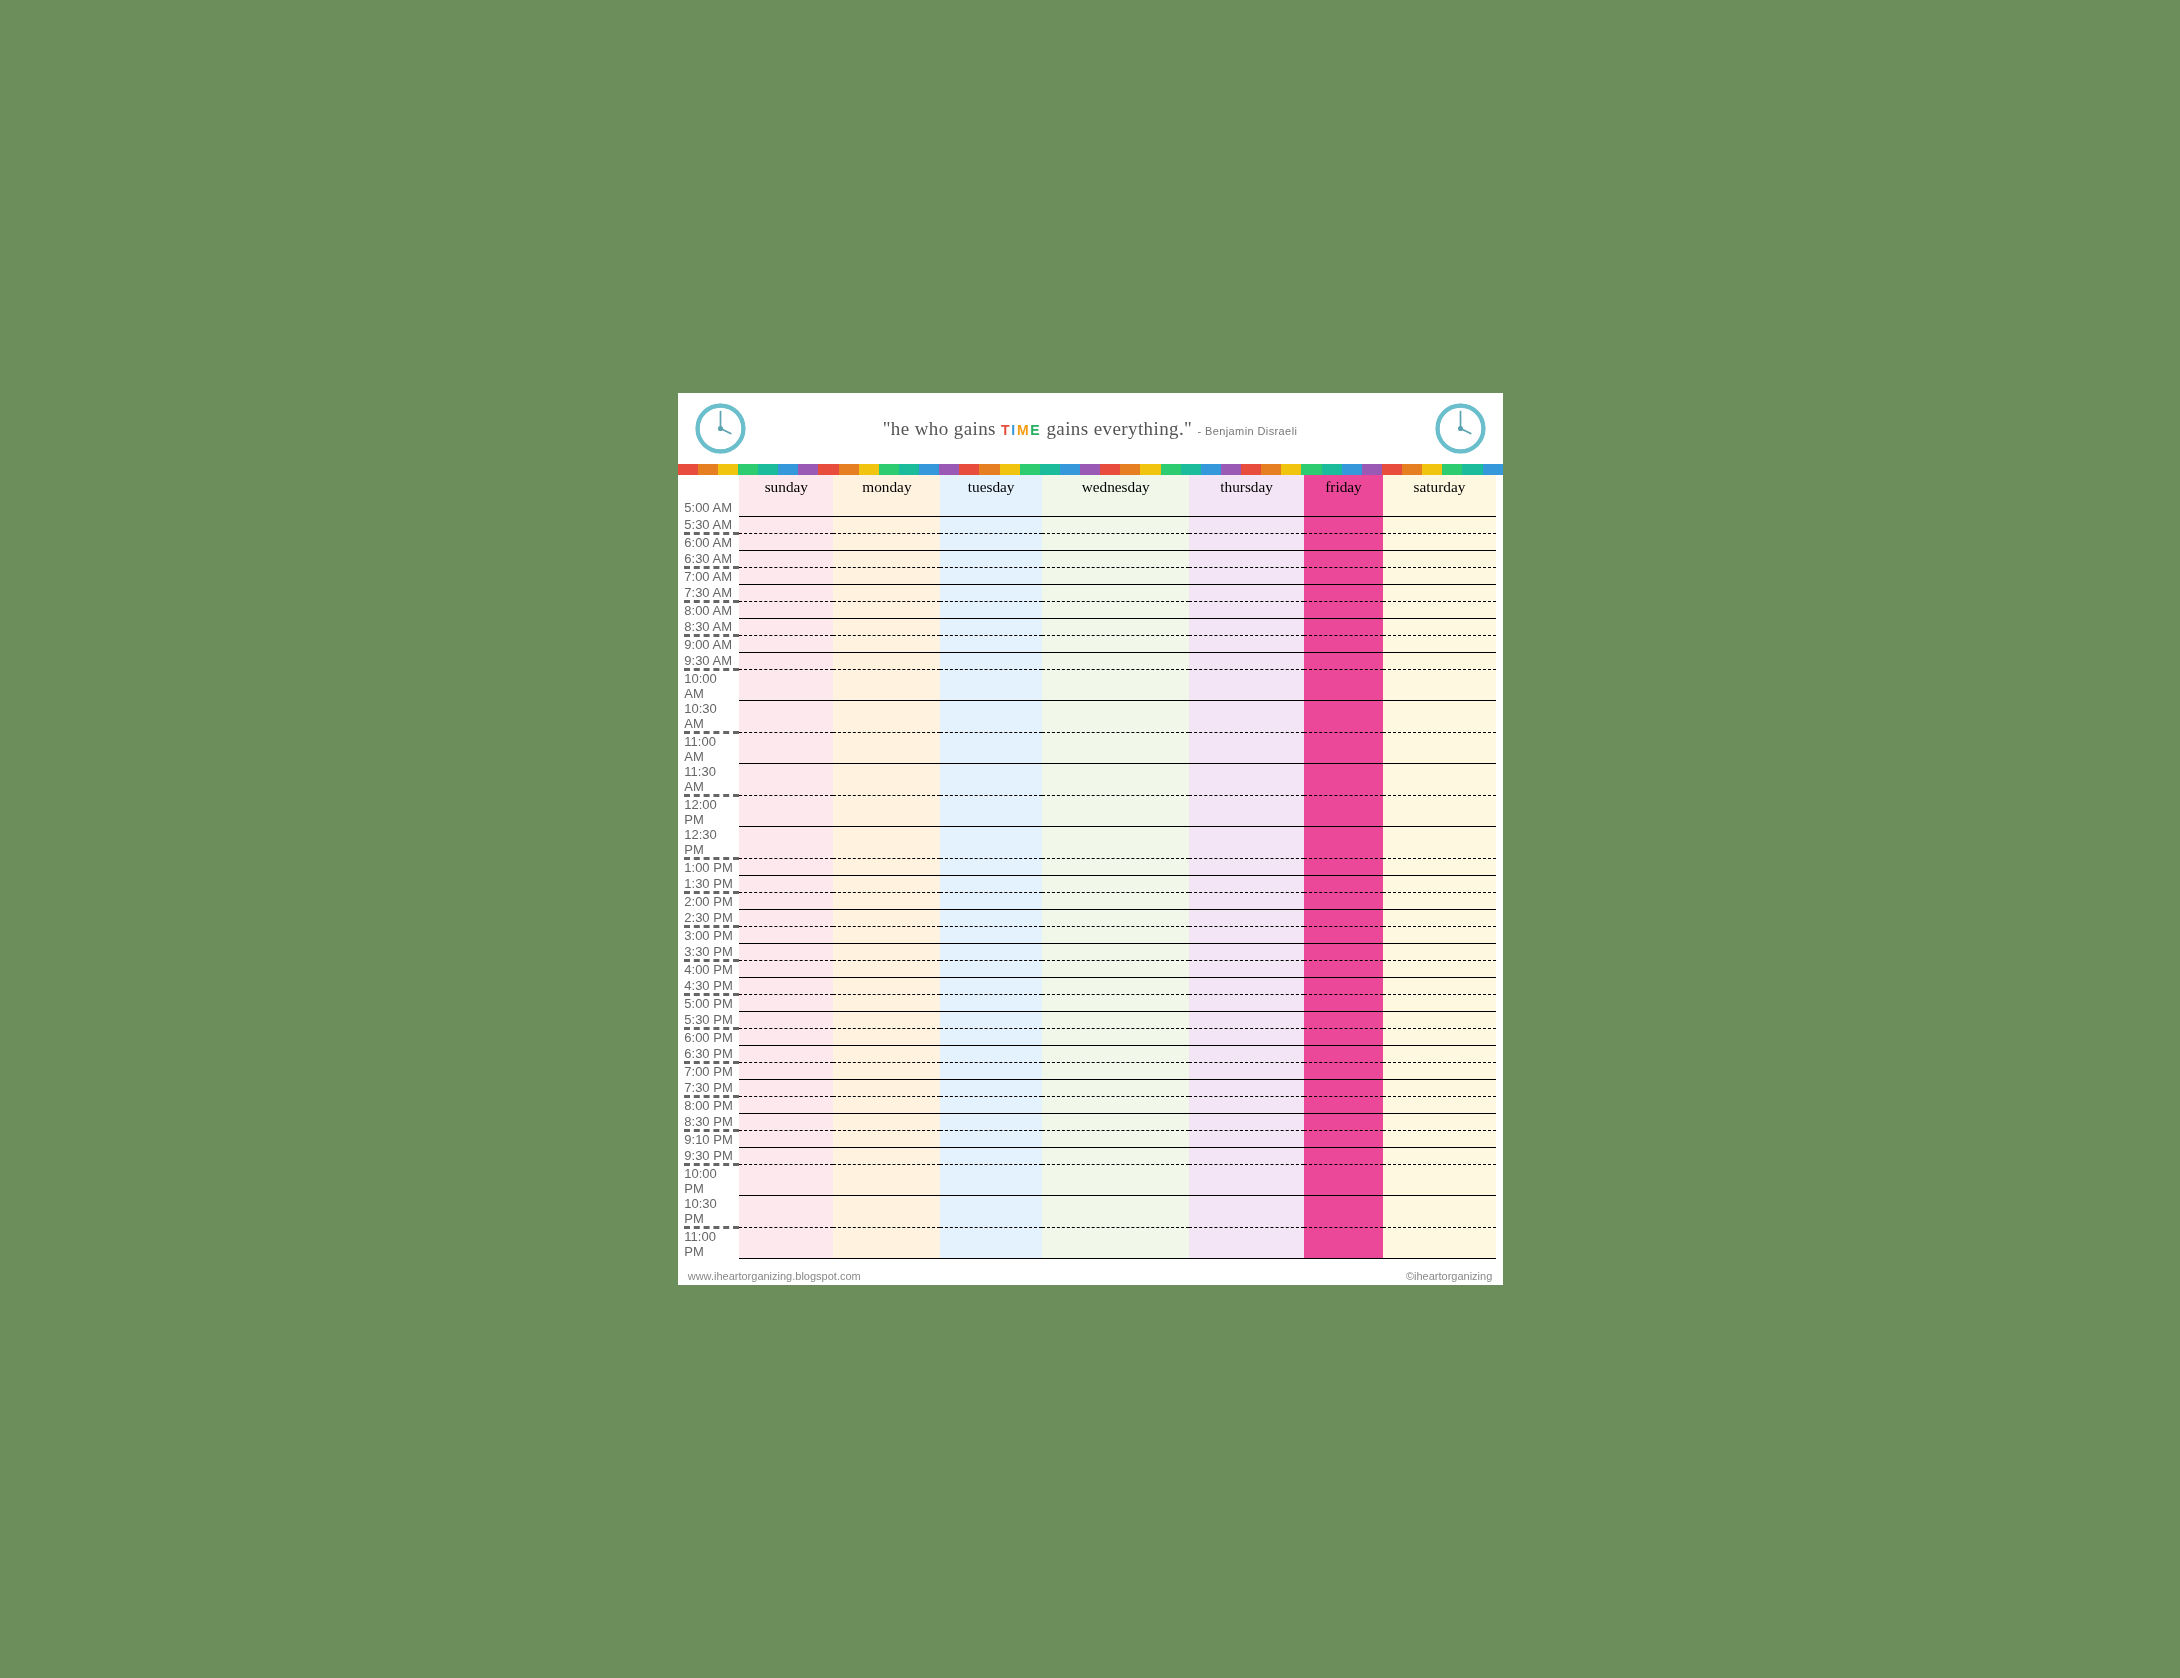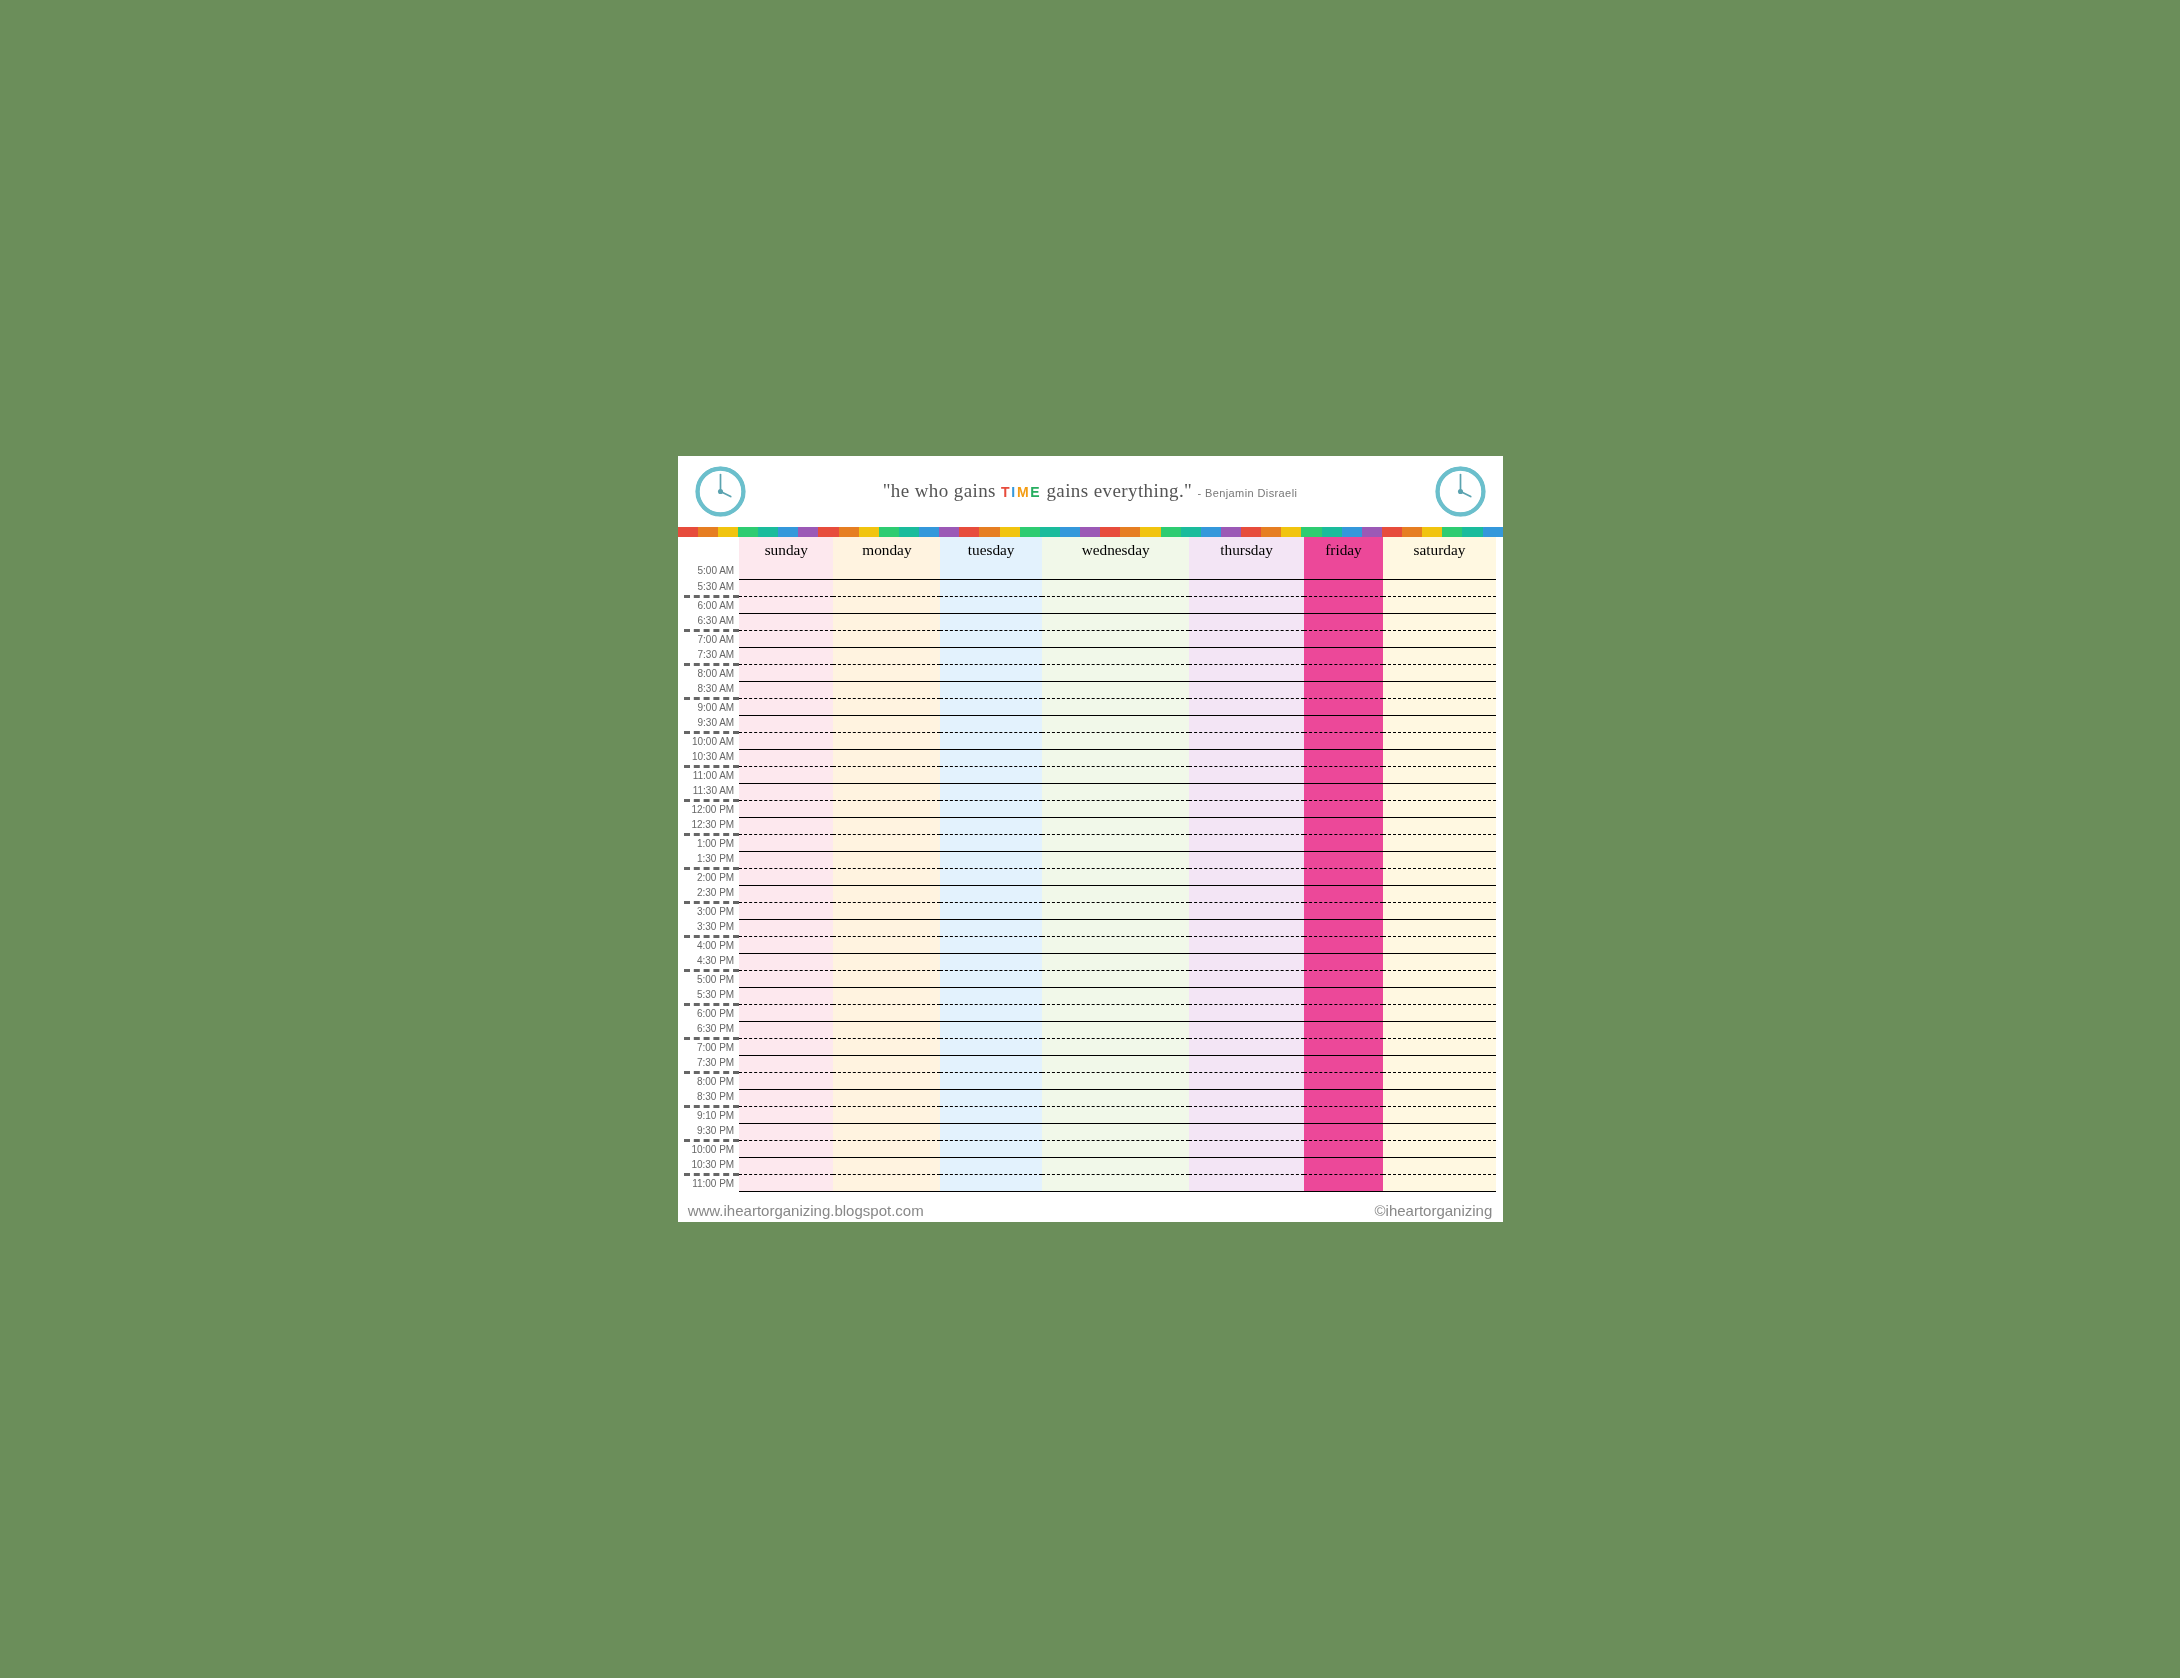--- a/index.html
+++ b/index.html
@@ -65,23 +65,22 @@
     }
     .day-header {
       text-align: center;
       font-family: 'Segoe Script', 'Comic Sans MS', cursive;
       font-size: 15.3px;
       padding: 5.1px 3.4px;
       font-weight: normal;
     }
     .time-col {
       width: 55px;
-      font-size: 10px;
+      font-size: 13px;
       color: #666;
-      text-align: right;
       padding-right: 5.1px;
       font-family: Arial, sans-serif;
       vertical-align: middle;
     }
     .day-cell {
       border-bottom: 0.9px solid;
       height: 17px;
     }
     
     .col-sun { background-color: #fde8ee; }
@@ -103,21 +102,21 @@
       border: none;
     }
     
     .half-row td {
       border-bottom-style: dashed !important;
     }
     .footer {
       display: flex;
       justify-content: space-between;
       padding: 3.4px 10.2px;
-      font-size: 15px;
+      font-size: 11px;
       color: #888;
       font-family: Arial, sans-serif;
     }
   </style>
 <style>
   </style></head>
 <body>
 
 <div class="page">
 

